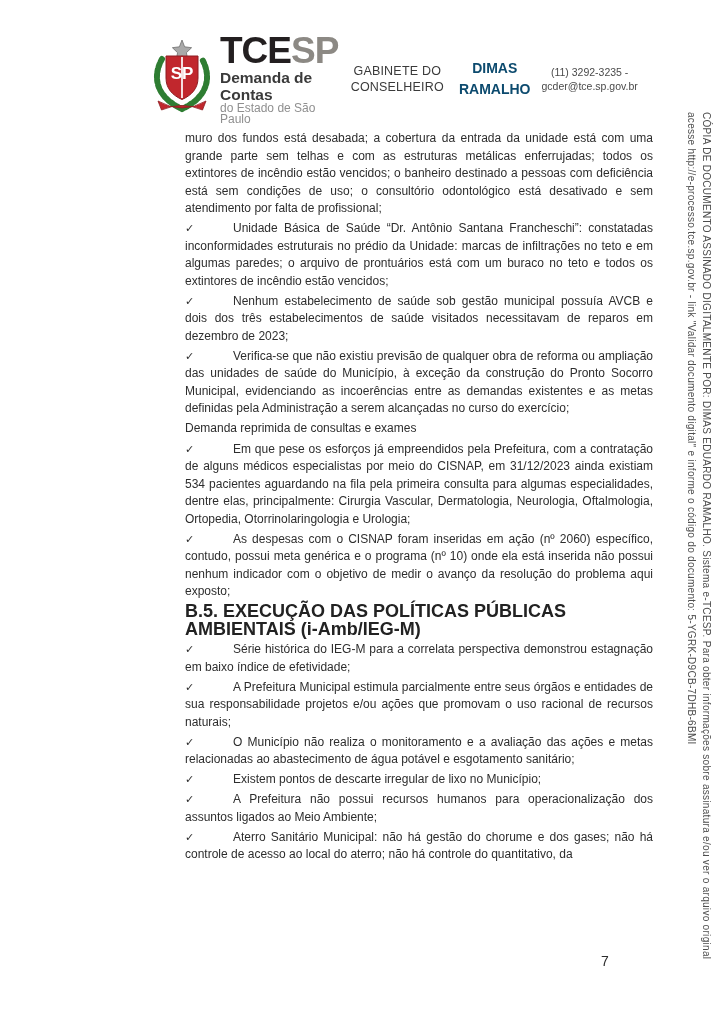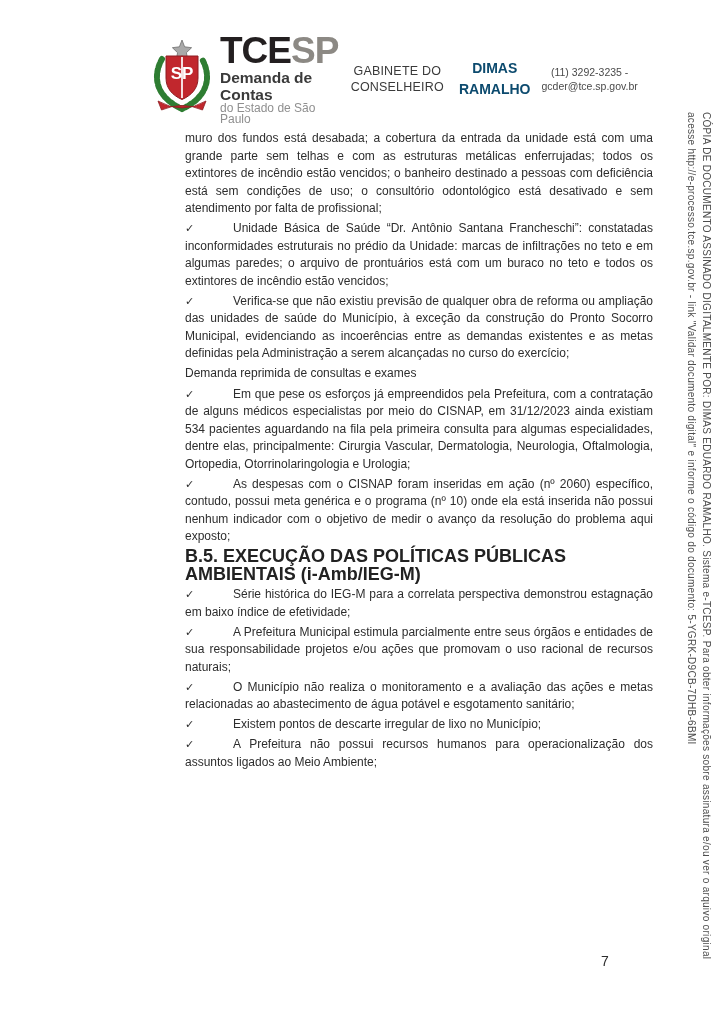--- a/index.html
+++ b/index.html
@@ -95,30 +95,32 @@
     <div class="office">
       <div class="office-dept">GABINETE DO CONSELHEIRO</div>
       <div class="office-name">DIMAS RAMALHO</div>
       <div class="office-contact">(11) 3292-3235 - gcder@tce.sp.gov.br</div>
     </div>
   </div>
 
   <div class="content">
       <p class="para plain">muro dos fundos está desabada; a cobertura da entrada da unidade está com uma grande parte sem telhas e com as estruturas metálicas enferrujadas; todos os extintores de incêndio estão vencidos; o banheiro destinado a pessoas com deficiência está sem condições de uso; o consultório odontológico está desativado e sem atendimento por falta de profissional;</p>
       <p class="para check"><span class="tick">✓</span>Unidade Básica de Saúde “Dr. Antônio Santana Francheschi”: constatadas inconformidades estruturais no prédio da Unidade: marcas de infiltrações no teto e em algumas paredes; o arquivo de prontuários está com um buraco no teto e todos os extintores de incêndio estão vencidos;</p>
+      <p class="para check"><span class="tick">✓</span>Nenhum estabelecimento de saúde sob gestão municipal possuía AVCB e dois dos três estabelecimentos de saúde visitados necessitavam de reparos em dezembro de 2023;</p>
       <p class="para check"><span class="tick">✓</span>Verifica-se que não existiu previsão de qualquer obra de reforma ou ampliação das unidades de saúde do Município, à exceção da construção do Pronto Socorro Municipal, evidenciando as incoerências entre as demandas existentes e as metas definidas pela Administração a serem alcançadas no curso do exercício;</p>
       <p class="para heading-underline">Demanda reprimida de consultas e exames</p>
       <p class="para check"><span class="tick">✓</span>Em que pese os esforços já empreendidos pela Prefeitura, com a contratação de alguns médicos especialistas por meio do CISNAP, em 31/12/2023 ainda existiam 534 pacientes aguardando na fila pela primeira consulta para algumas especialidades, dentre elas, principalmente: Cirurgia Vascular, Dermatologia, Neurologia, Oftalmologia, Ortopedia, Otorrinolaringologia e Urologia;</p>
       <p class="para check"><span class="tick">✓</span>As despesas com o CISNAP foram inseridas em ação (nº 2060) específico, contudo, possui meta genérica e o programa (nº 10) onde ela está inserida não possui nenhum indicador com o objetivo de medir o avanço da resolução do problema aqui exposto;</p>
       <p class="para heading-bold">B.5. EXECUÇÃO DAS POLÍTICAS PÚBLICAS AMBIENTAIS (i-Amb/IEG-M)</p>
       <p class="para check"><span class="tick">✓</span>Série histórica do IEG-M para a correlata perspectiva demonstrou estagnação em baixo índice de efetividade;</p>
       <p class="para check"><span class="tick">✓</span>A Prefeitura Municipal estimula parcialmente entre seus órgãos e entidades de sua responsabilidade projetos e/ou ações que promovam o uso racional de recursos naturais;</p>
       <p class="para check"><span class="tick">✓</span>O Município não realiza o monitoramento e a avaliação das ações e metas relacionadas ao abastecimento de água potável e esgotamento sanitário;</p>
       <p class="para check"><span class="tick">✓</span>Existem pontos de descarte irregular de lixo no Município;</p>
       <p class="para check"><span class="tick">✓</span>A Prefeitura não possui recursos humanos para operacionalização dos assuntos ligados ao Meio Ambiente;</p>
+      <p class="para check"><span class="tick">✓</span>Aterro Sanitário Municipal: não há gestão do chorume e dos gases; não há controle de acesso ao local do aterro; não há controle do quantitativo, da</p>
     </div>
 
   <div class="page-number">7</div>
 
   <div class="side-stamp">
     <div>CÓPIA DE DOCUMENTO ASSINADO DIGITALMENTE POR: DIMAS EDUARDO RAMALHO. Sistema e-TCESP. Para obter informações sobre assinatura e/ou ver o arquivo original</div>
     <div>acesse http://e-processo.tce.sp.gov.br - link "Validar documento digital" e informe o código do documento: 5-YGRK-D9CB-7DHB-6BMI</div>
   </div>
 
 </div>

